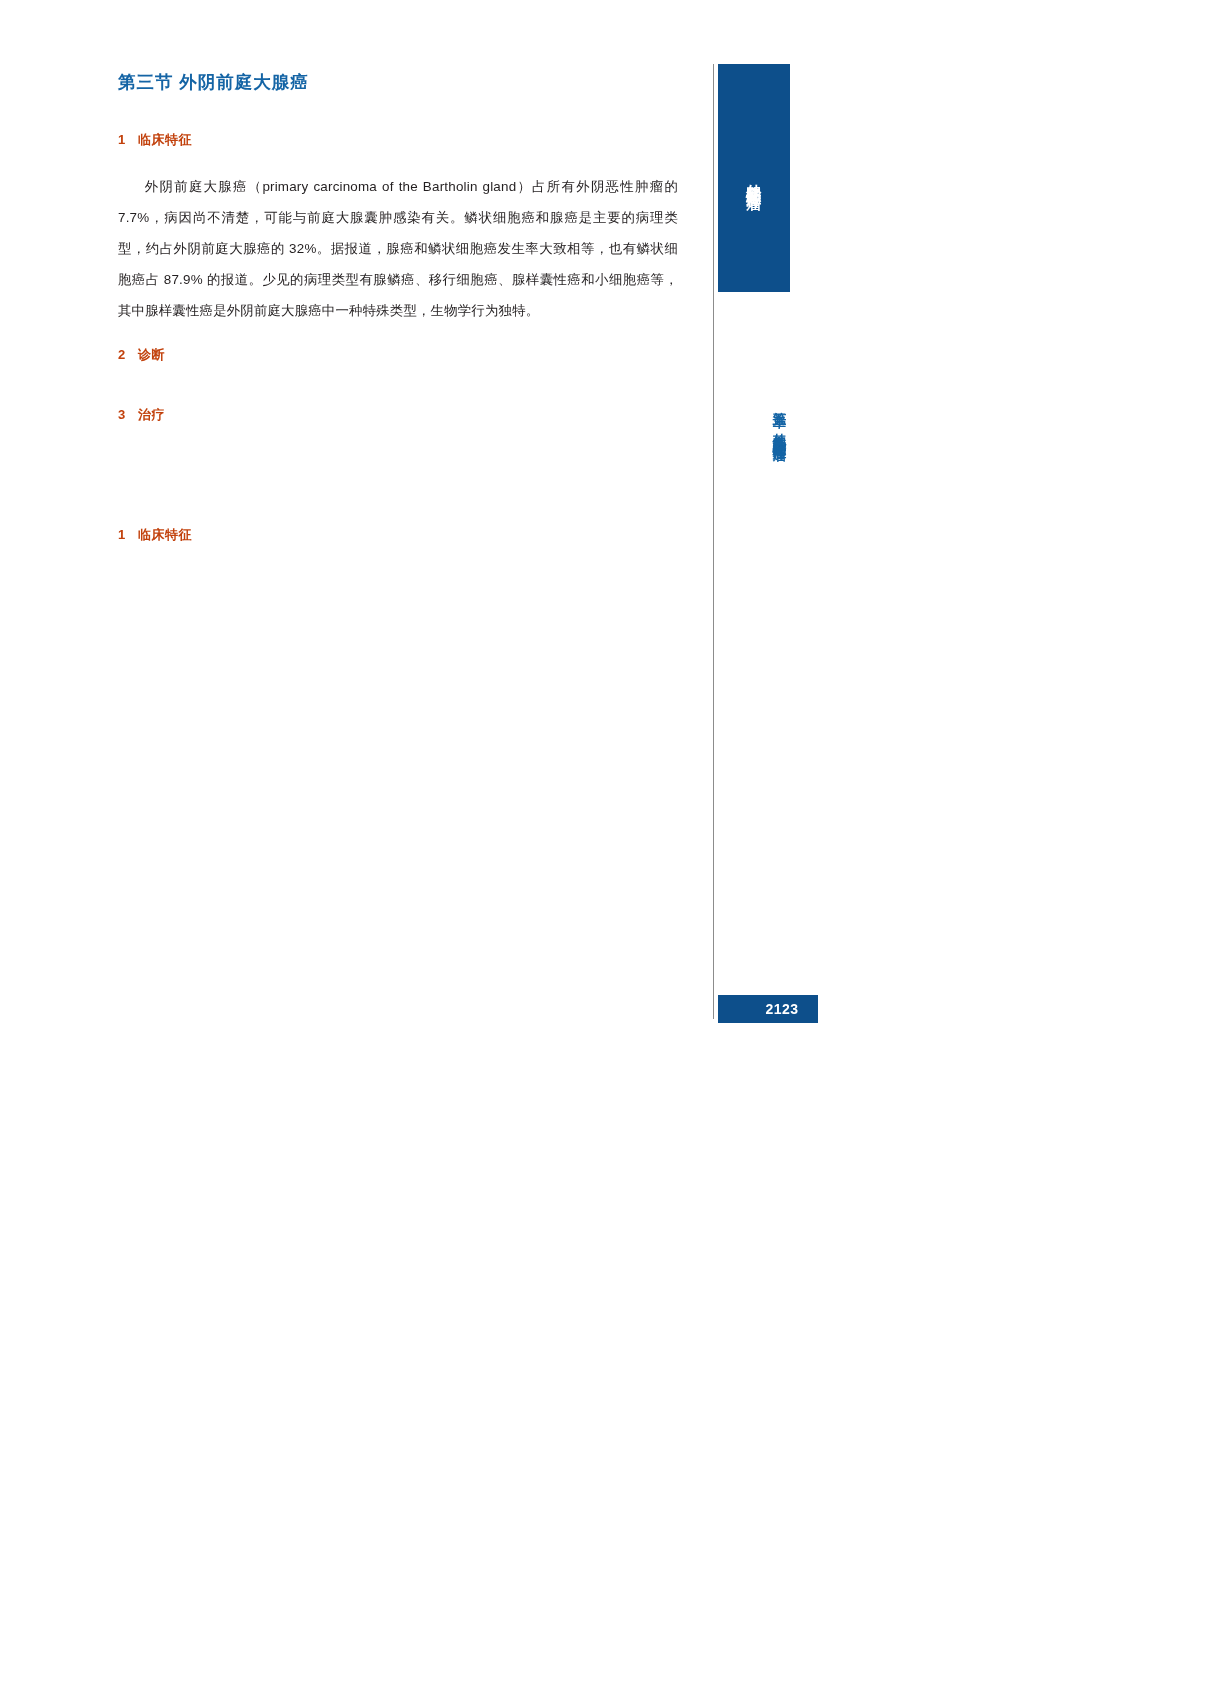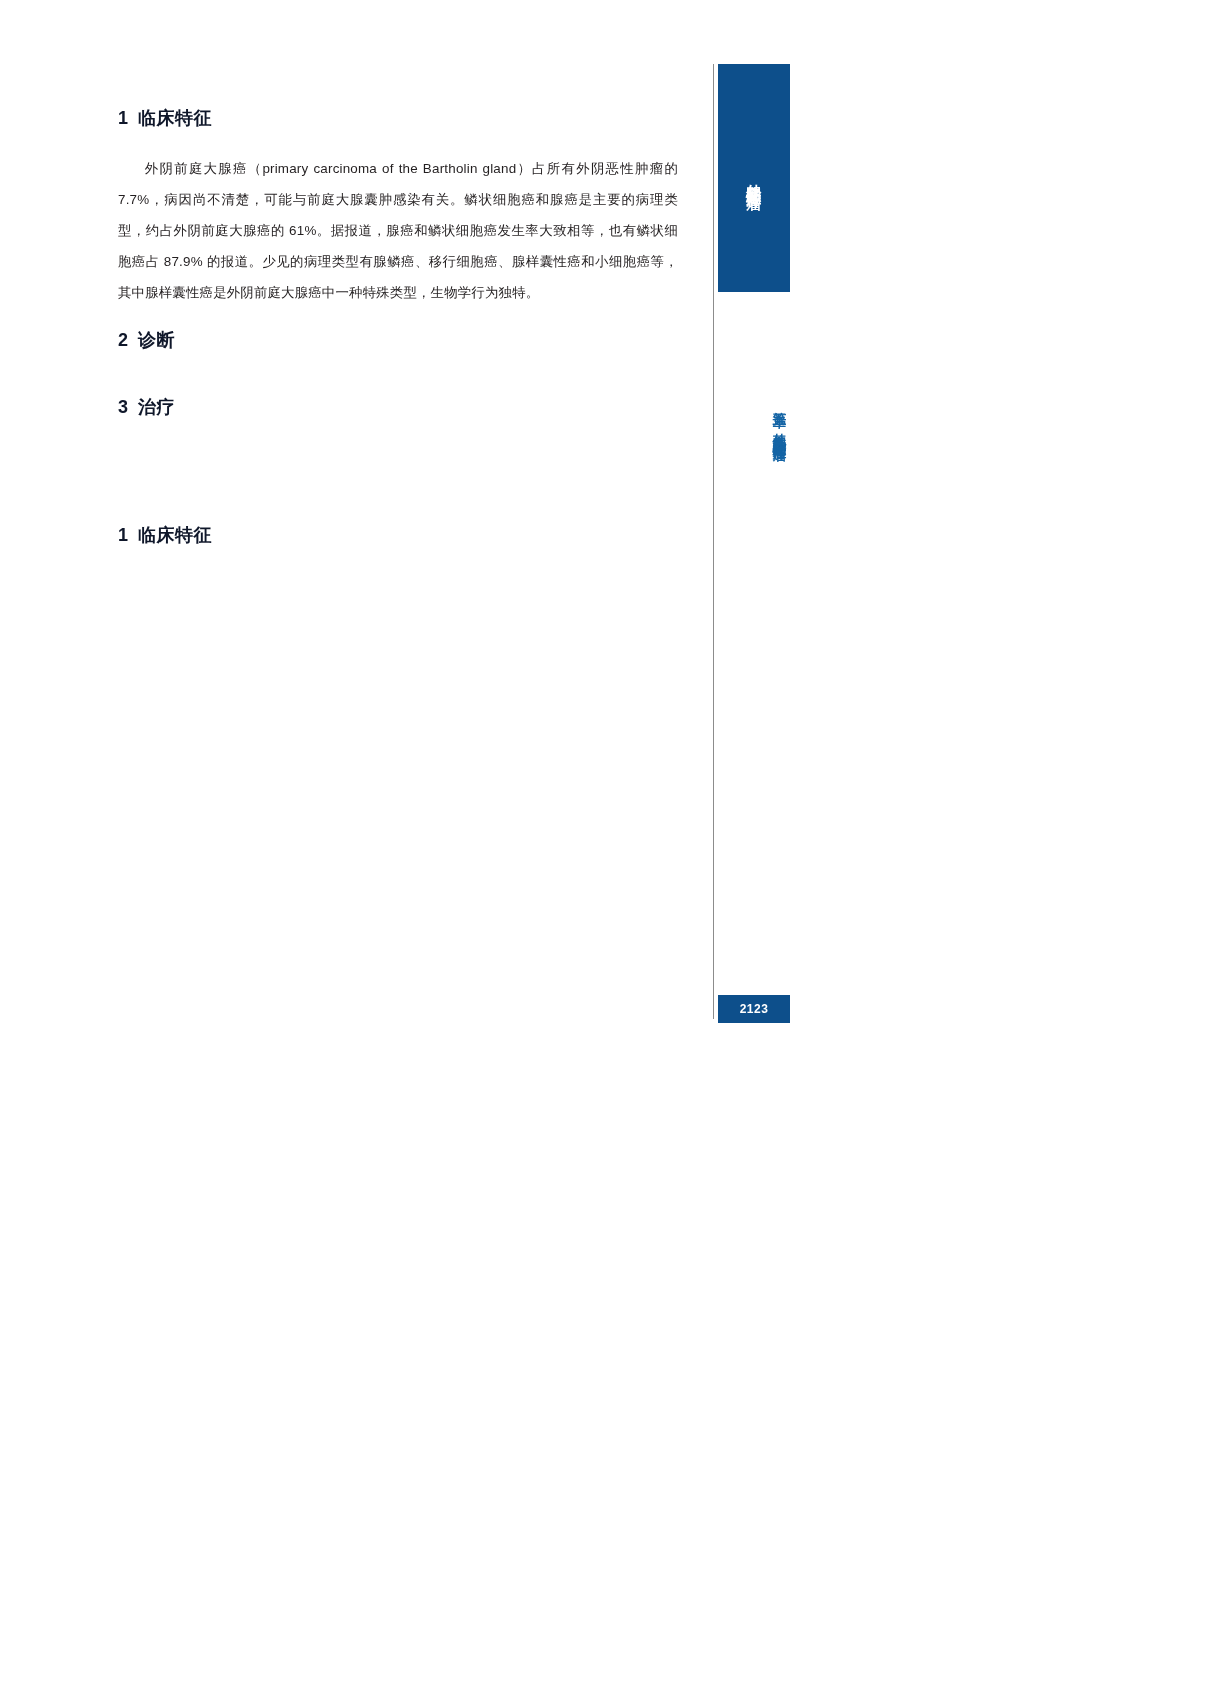--- a/index.html
+++ b/index.html
@@ -33,22 +33,22 @@
     font-size: 17.5px;
     font-weight: bold;
     letter-spacing: 1px;
     margin: 0 0 0 0;
     line-height: 1.4;
   }
   .section-title.second {
     margin-top: 0;
   }
   .sub-head {
-    color: #0f172a;
-    font-size: 18px;
+    color: #c2410c;
+    font-size: 13px;
     font-weight: bold;
     letter-spacing: 0.5px;
     margin: 0;
     line-height: 1.4;
   }
   .sub-head .num {
     display: inline-block;
     min-width: 20px;
   }
   p.body {
@@ -121,45 +121,47 @@
     justify-content: center;
   }
   .page-num-box {
     position: absolute;
     left: 718px;
     top: 995px;
     width: 72px;
     height: 28px;
     background: #0d4f8b;
     color: #ffffff;
-    font-size: 12px;
+    font-size: 14px;
     font-weight: bold;
     display: flex;
     align-items: center;
     justify-content: center;
     letter-spacing: 0.5px;
+    padding-left: 28px;
   }
 </style>
 </head>
 <body>
 
 <div class="page">
 
   <div class="content">
 
+    <h1 class="section-title">第三节  外阴前庭大腺癌</h1>
 
     <div class="sp-title-gap"></div>
 
     <h2 class="sub-head">
       <span class="num">1</span><span>临床特征</span>
     </h2>
 
     <div class="sp-head-gap"></div>
 
-    <p class="body indent">外阴前庭大腺癌（primary carcinoma of the Bartholin gland）占所有外阴恶性肿瘤的 7.7%，病因尚不清楚，可能与前庭大腺囊肿感染有关。鳞状细胞癌和腺癌是主要的病理类型，约占外阴前庭大腺癌的 61%。据报道，腺癌和鳞状细胞癌发生率大致相等，也有鳞状细胞癌占 87.9% 的报道。少见的病理类型有腺鳞癌、移行细胞癌、腺样囊性癌和小细胞癌等，其中腺样囊性癌是外阴前庭大腺癌中一种特殊类型，生物学行为独特。</p>
+    <p class="body indent">外阴前庭大腺癌（primary carcinoma of the Bartholin gland）占所有外阴恶性肿瘤的 7.7%，病因尚不清楚，可能与前庭大腺囊肿感染有关。鳞状细胞癌和腺癌是主要的病理类型，约占外阴前庭大腺癌的 32%。据报道，腺癌和鳞状细胞癌发生率大致相等，也有鳞状细胞癌占 87.9% 的报道。少见的病理类型有腺鳞癌、移行细胞癌、腺样囊性癌和小细胞癌等，其中腺样囊性癌是外阴前庭大腺癌中一种特殊类型，生物学行为独特。</p>
 
     <div class="sp-para-gap"></div>
 
     <h2 class="sub-head">
       <span class="num">2</span><span>诊断</span>
     </h2>
 
     <div class="sp-head-gap"></div>
 
 

